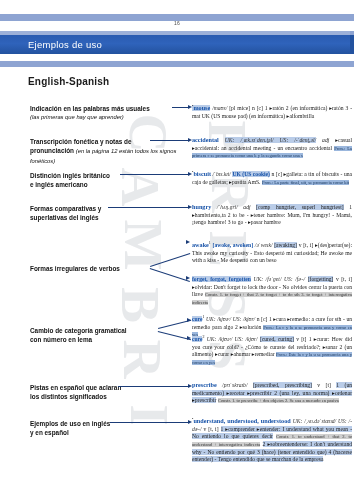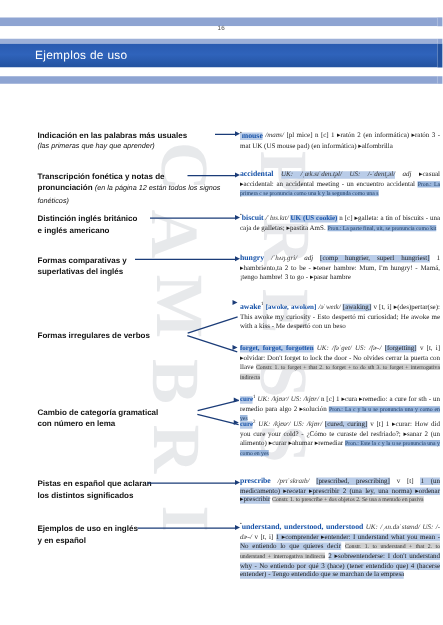--- a/index.html
+++ b/index.html
@@ -87,20 +87,21 @@
     <div class="txt">Ejemplos de uso</div>
   </div>
   <div class="band-gap"></div>
   <div class="band-bot"></div>
   <div class="right-edge"></div>
   <div class="right-tick" style="top:14px;height:7px;"></div>
   <div class="right-tick" style="top:31px;height:4px;"></div>
   <div class="right-tick" style="top:35px;height:19px;background:#23529f;"></div>
   <div class="right-tick" style="top:61px;height:6px;"></div>
 
+  <div class="sec-head">English-Spanish</div>
 
   <div class="watermark">
     <span class="wm-c">C</span>
     <span class="wm-a">A</span>
     <span class="wm-m">M</span>
     <span class="wm-b">B</span>
     <span class="wm-r">R</span>
     <span class="wm-i">I</span>
     <span class="wm-p">P</span>
     <span class="wm-r2">R</span>

